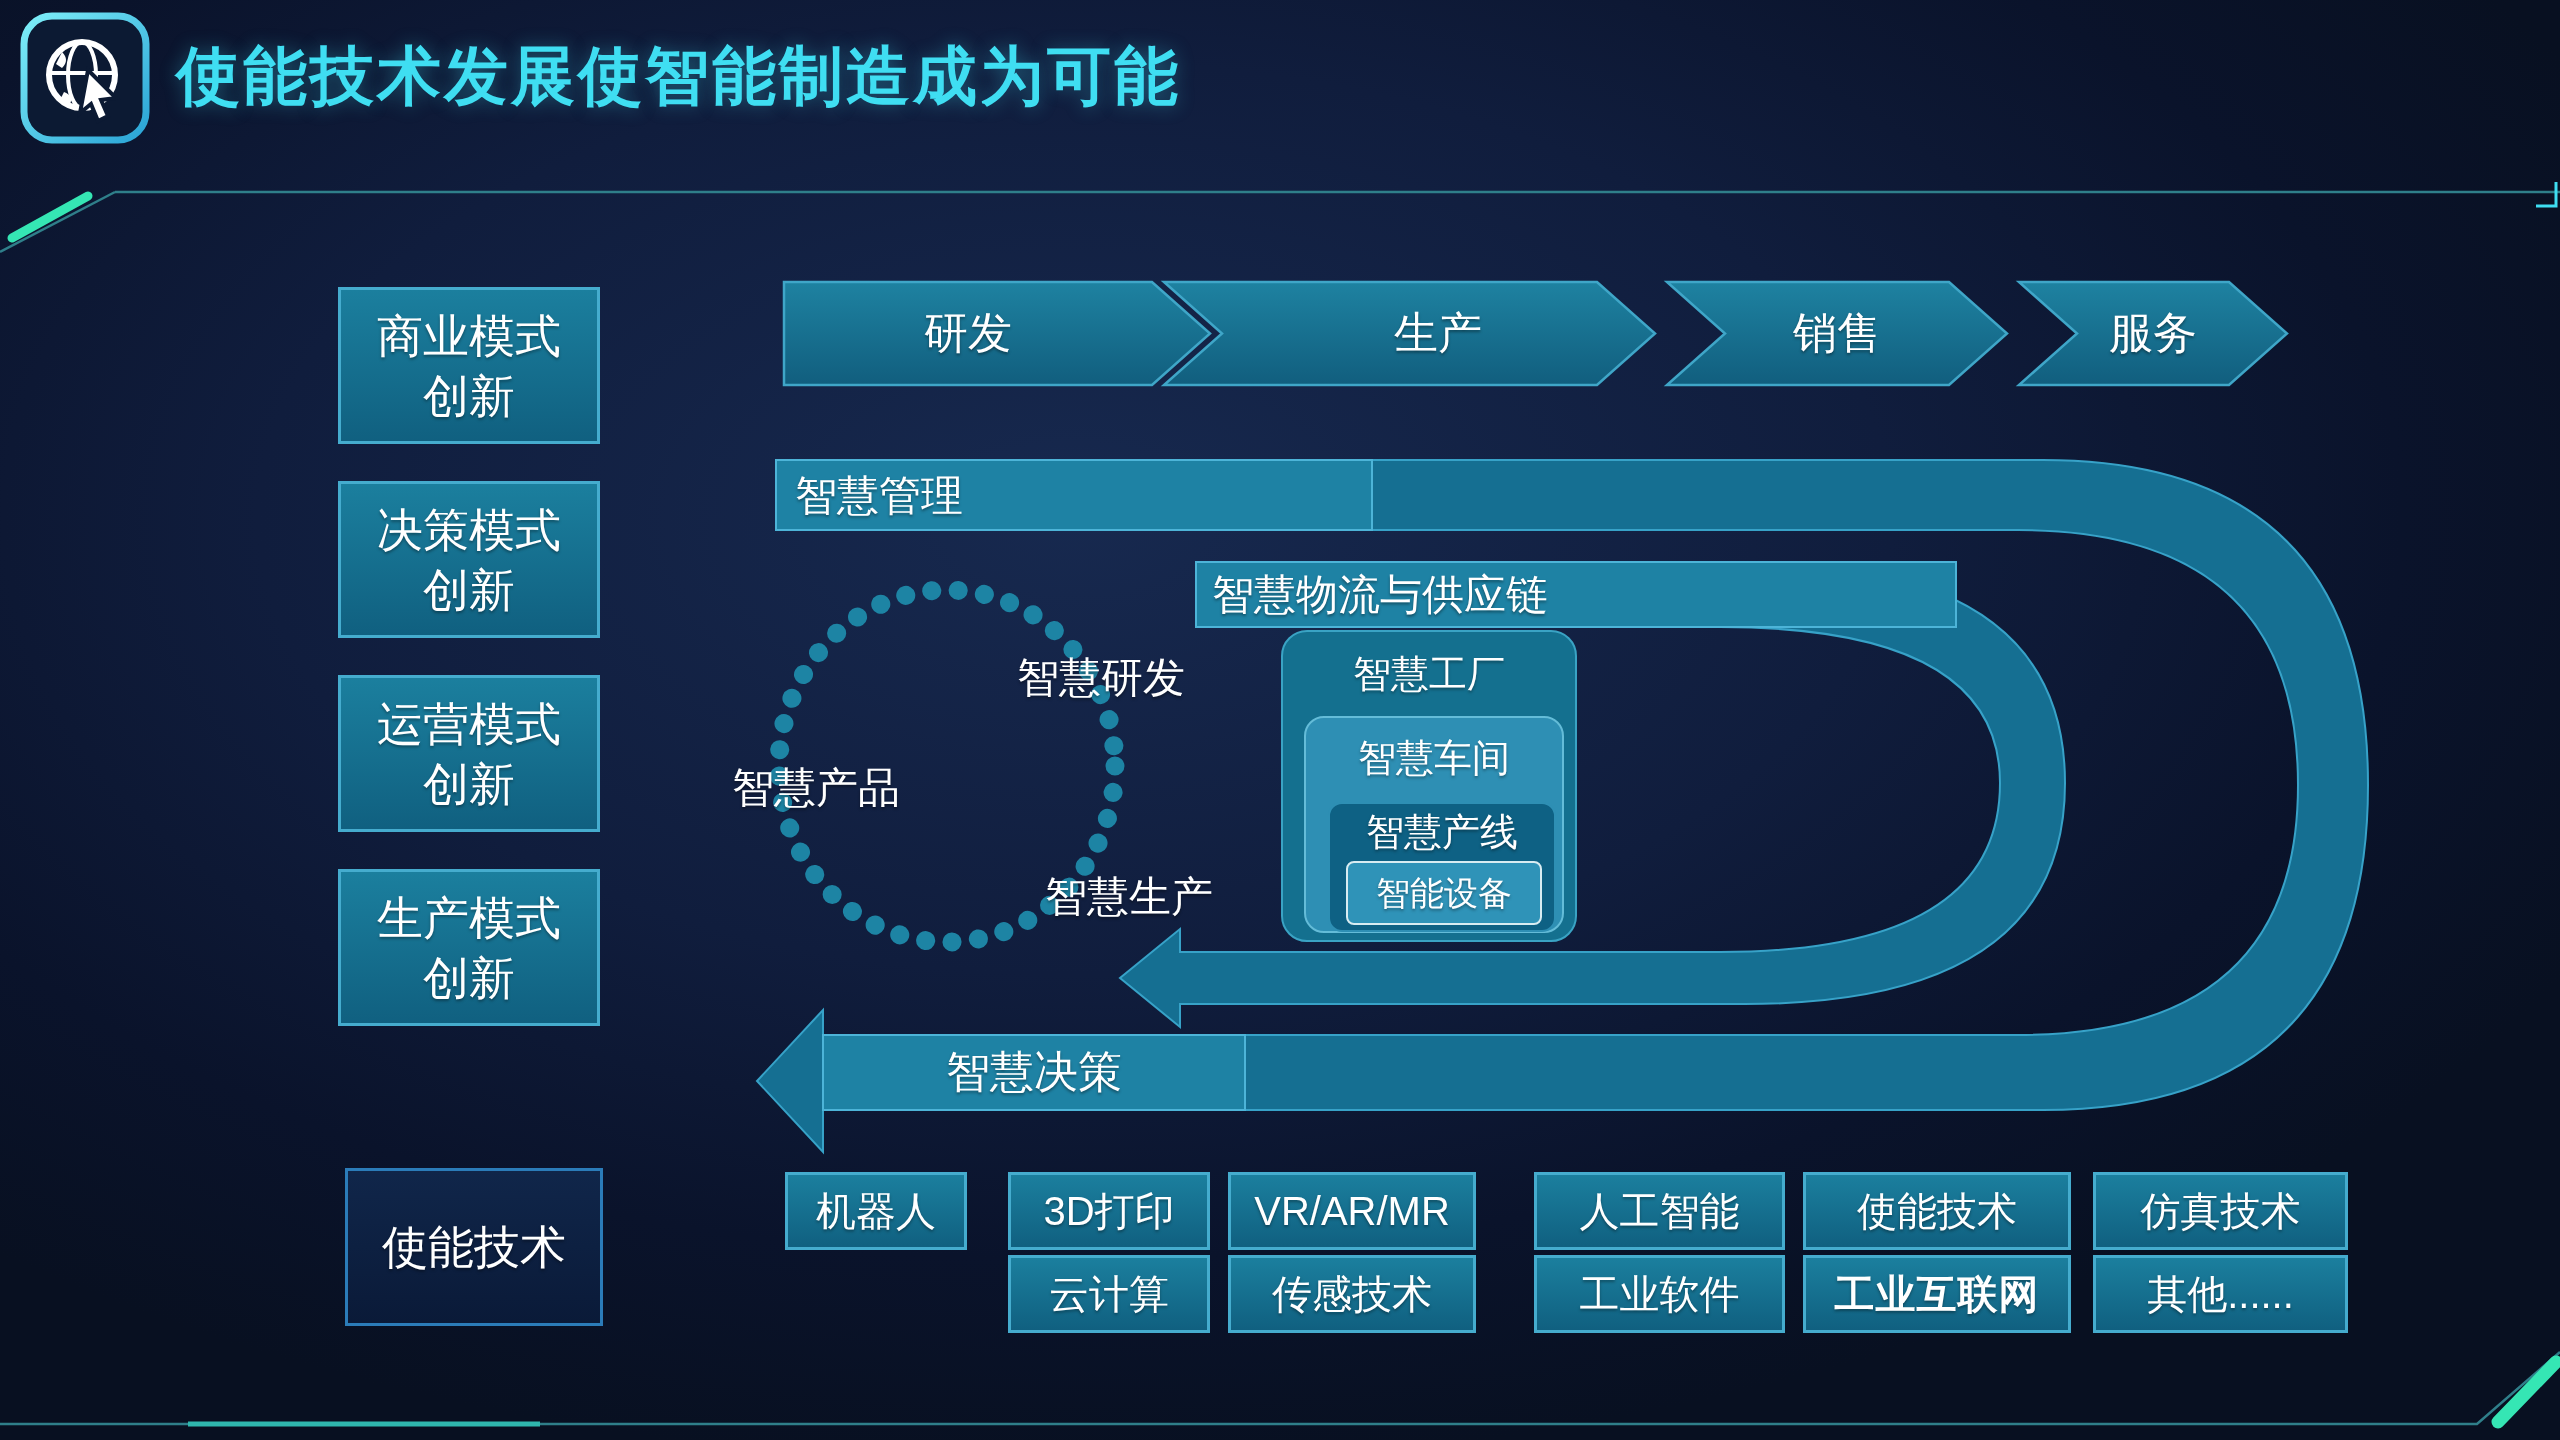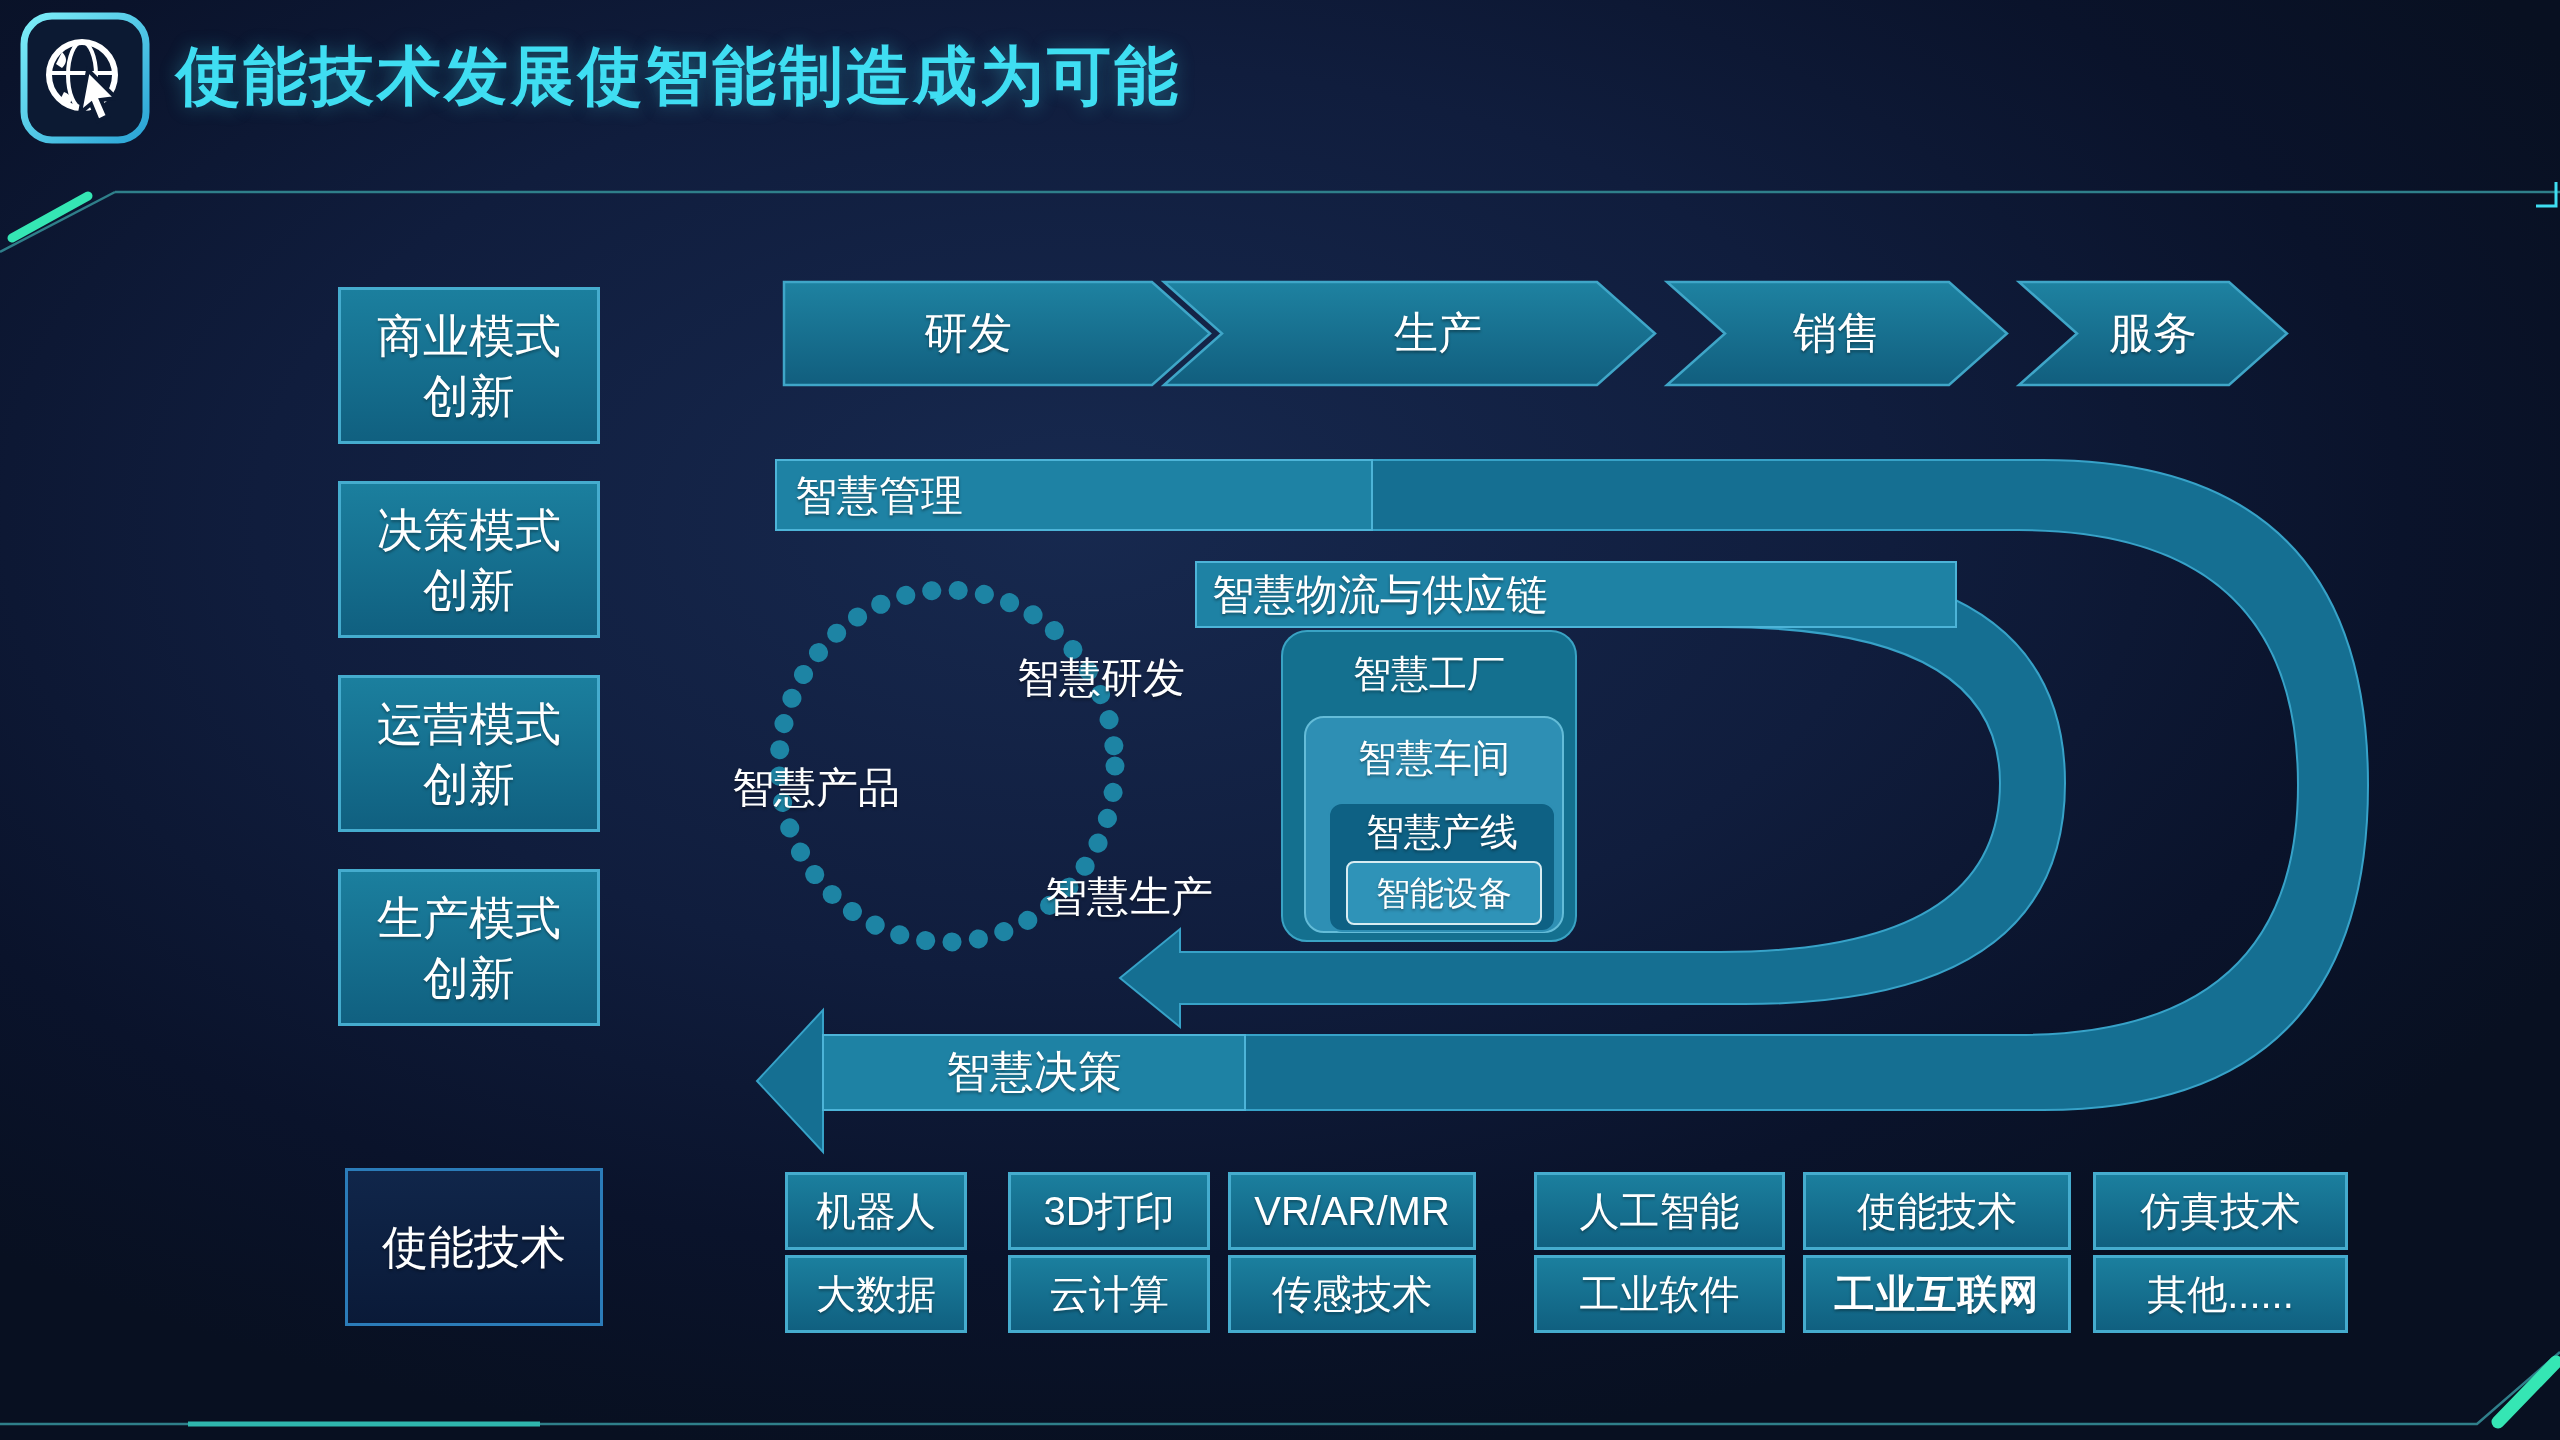--- a/index.html
+++ b/index.html
@@ -163,20 +163,19 @@
       </div>
     </div>
   </div>
 
   <div class="tech-box r1 c1">机器人</div>
   <div class="tech-box r1 c2">3D打印</div>
   <div class="tech-box r1 c3">VR/AR/MR</div>
   <div class="tech-box r1 c4">人工智能</div>
   <div class="tech-box r1 c5">使能技术</div>
   <div class="tech-box r1 c6">仿真技术</div>
-  <div class="tech-box r2 c1">大数据</div>
   <div class="tech-box r2 c2">云计算</div>
   <div class="tech-box r2 c3">传感技术</div>
   <div class="tech-box r2 c4">工业软件</div>
   <div class="tech-box r2 c5 bold">工业互联网</div>
   <div class="tech-box r2 c6">其他......</div>
 
 </div>
 
 </body></html>

